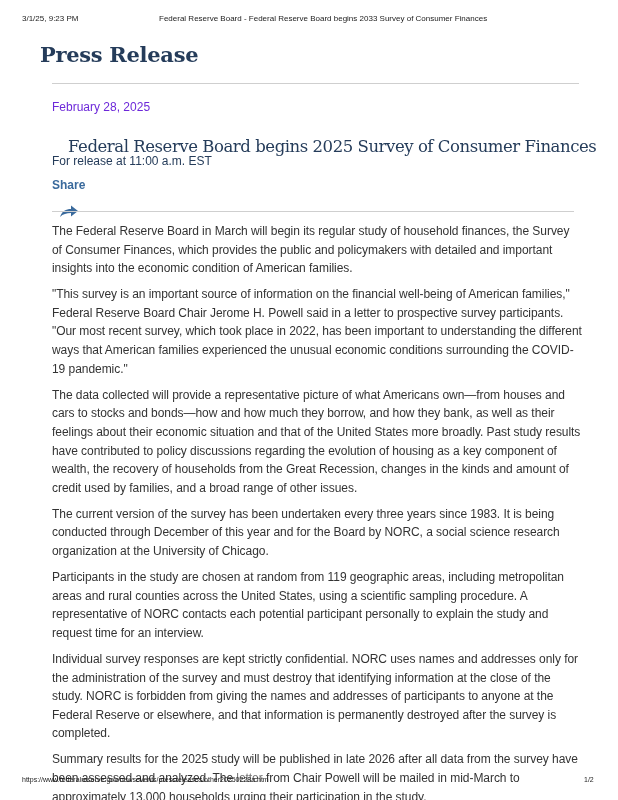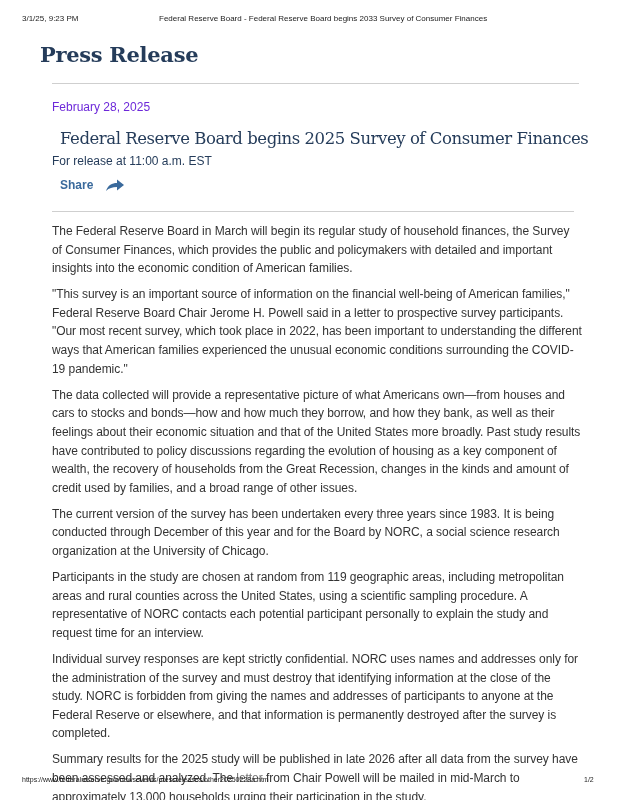--- a/index.html
+++ b/index.html
@@ -57,43 +57,44 @@
       font-size: 12px;
       color: #6d28d9;
     }
     .headline {
       position: absolute;
       left: 52px;
       top: 121px;
       font-family: "DejaVu Serif", "Liberation Serif", serif;
       font-size: 16.5px;
       color: #253c5a;
-      margin: 8px;
+      margin: 16px;
       font-weight: normal;
       letter-spacing: -0.45px;
       white-space: nowrap;
     }
     .release-time {
       position: absolute;
       left: 52px;
       top: 154px;
       font-size: 12px;
       color: #253c5a;
     }
     .share {
       position: absolute;
-      left: 60px;
+      left: 52px;
       top: 178px;
       display: flex;
       align-items: center;
       gap: 12px;
       font-size: 12px;
       font-weight: bold;
       color: #3a6a9c;
       cursor: pointer;
+      flex-direction: column;
     }
     .share svg {
       width: 20px;
       height: 14px;
       display: block;
     }
     .rule-mid {
       position: absolute;
       left: 52px;
       top: 211px;

